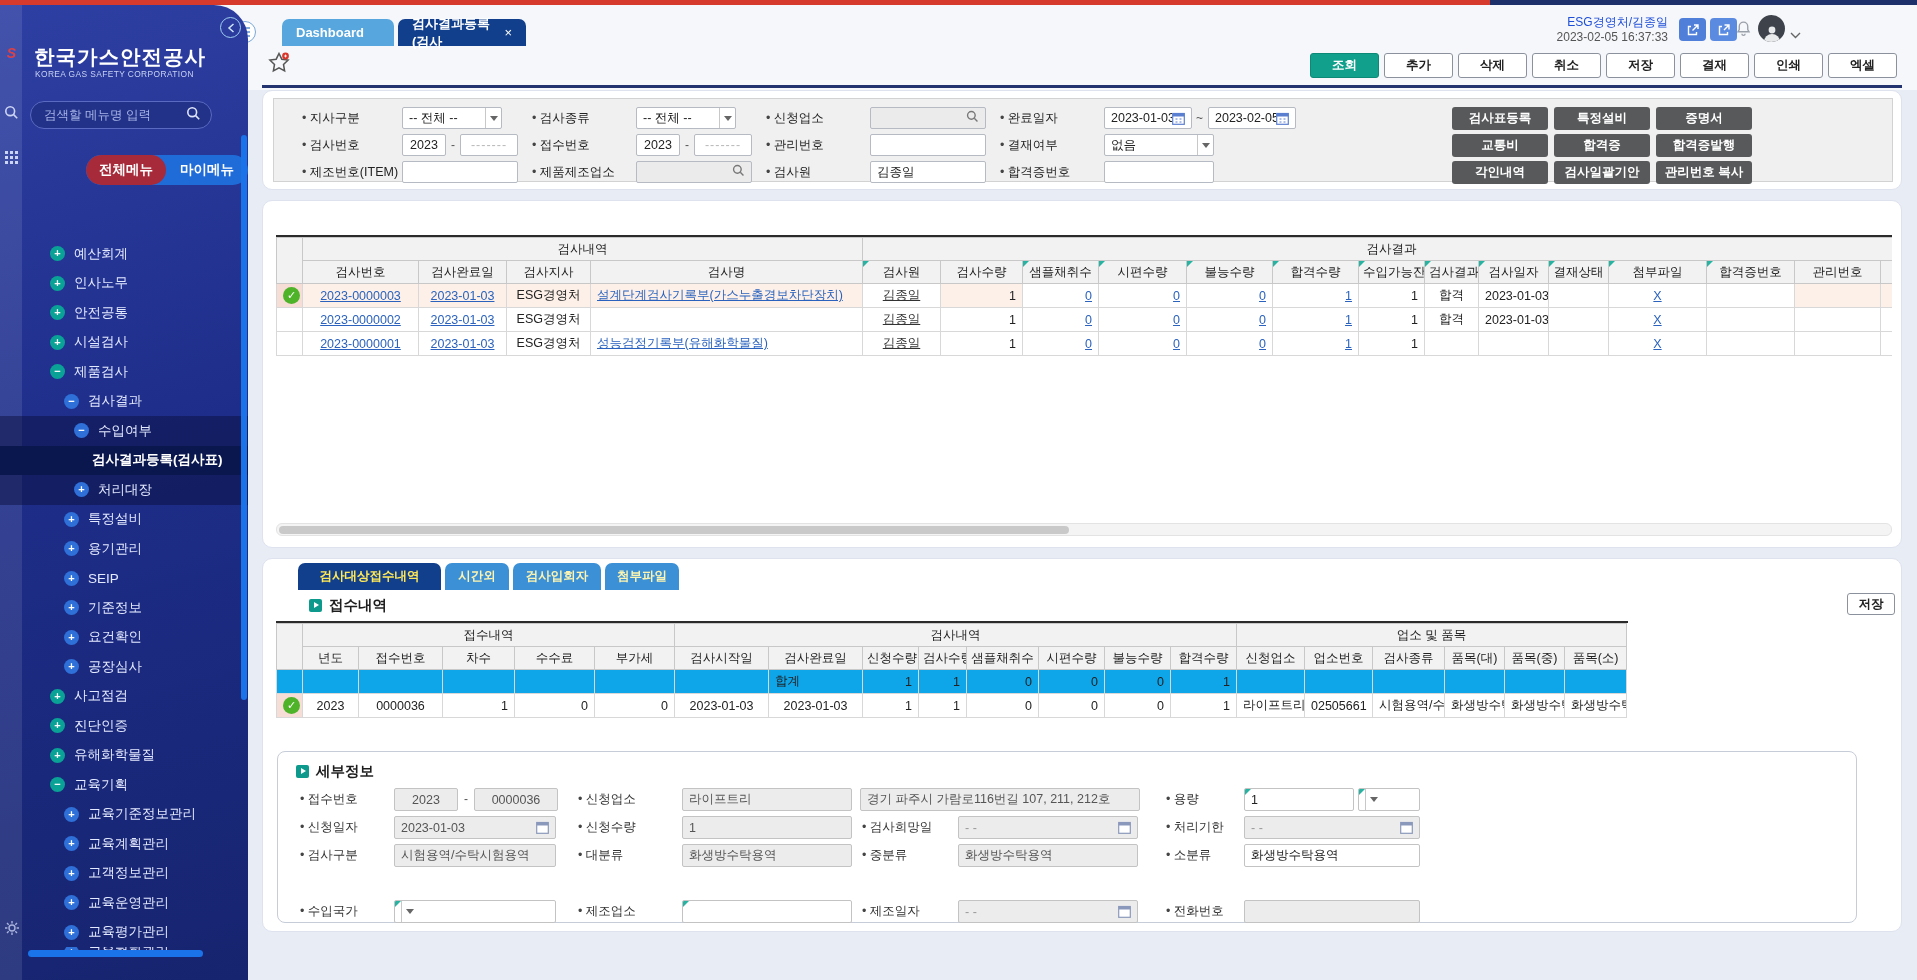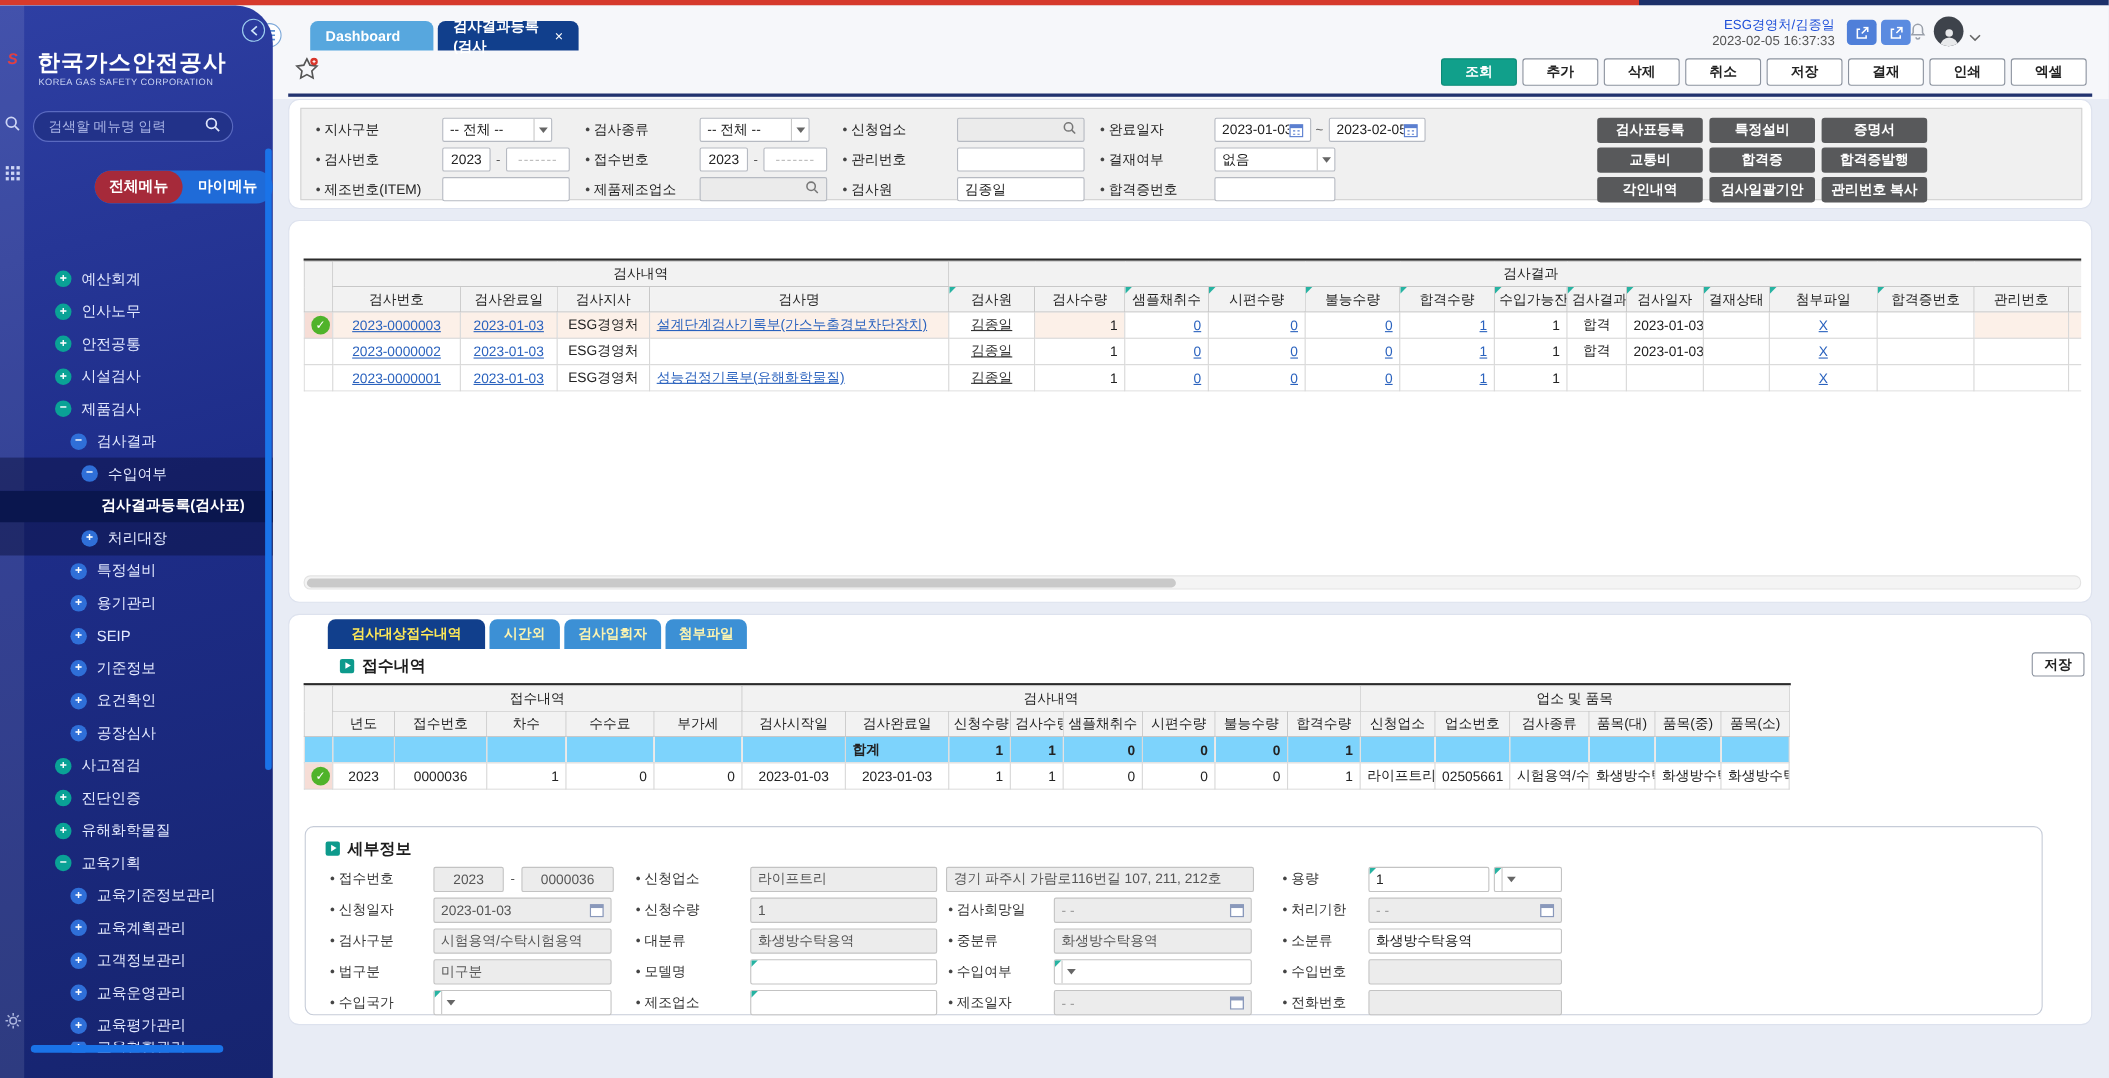--- a/index.html
+++ b/index.html
@@ -74,21 +74,21 @@
   .panel { position:absolute; left:262px; width:1640px; background:#fff; border:1px solid #dde2ee; border-radius:10px; }
   .p-filter { top:90px;  height:100px; }
   .p-grid   { top:200px; height:348px; }
   .p-bottom { top:558px; height:374px; }
 
   
   .fbox { position:absolute; left:10px; top:7px; width:1620px; height:84px; background:#f0f0f0; border:1px solid #d2d2d2; }
   .frow { position:absolute; left:0; width:100%; height:22px; }
   .flb { position:absolute; font-size:12.5px; color:#222; line-height:22px; white-space:nowrap; }
   .flb::before { content:"• "; color:#444; }
-  .lc1{left:13px;} .lc2{left:258px;} .lc3{left:492px;} .lc4{left:726px;}
+  .lc1{left:28px;} .lc2{left:258px;} .lc3{left:492px;} .lc4{left:726px;}
   .fi { position:absolute; height:22px; border:1px solid #b6bac2; border-radius:2px; background:#fff;
     font-size:12.5px; color:#222; display:flex; align-items:center; padding:0 6px; white-space:nowrap; }
   .fi.dis { background:#ebebeb; color:#555; }
   .fi .sp { flex:1; overflow:hidden; }
   .chevbox { width:16px; height:100%; margin-right:-6px; border-left:1px solid #c8c8c8;
     display:flex; align-items:center; justify-content:center; }
   .chv { width:0; height:0; border-left:4px solid transparent; border-right:4px solid transparent; border-top:5px solid #666; }
   .dash { position:absolute; font-size:12px; color:#555; line-height:22px; }
   .phd { color:#b8b8b8; letter-spacing:1px; }
   .dbtn { position:absolute; width:96px; height:23px; background:#58595b; border-radius:3px; color:#fff;
@@ -103,21 +103,21 @@
     border-top:6px solid #27b3a2; border-right:6px solid transparent; }
   table.grid td { border:1px solid #d8d8d8; height:24px; padding:0 6px; overflow:hidden; white-space:nowrap; background:#fff; }
   td.y { background:#f6f6dd; }
   tr.selrow td.w, tr.selrow td.cSel { background:#fcf0e8; }
   tr.selrow td.cSel { background:#f6ddd6; }
   td.ac{text-align:center;} td.ar{text-align:right;} td.al{text-align:left;}
   .lnk { color:#2a62be; text-decoration:underline; cursor:pointer; }
   .dlnk { color:#333; text-decoration:underline; cursor:pointer; }
   .chk { width:17px; height:17px; border-radius:50%; background:#4fb32a; color:#fff; font-size:11px;
     font-weight:bold; display:flex; align-items:center; justify-content:center; margin:0 auto; }
-  tr.sumrow td { background:#7dd3fc; font-weight:bold; }
+  tr.sumrow td { background:#0ea5e9; font-weight:normal; }
   .hscroll { position:absolute; height:13px; background:#f4f4f4; border:1px solid #e3e3e3; border-radius:6px; }
   .hthumb { position:absolute; top:2px; left:2px; height:8px; border-radius:4px; background:#c9c9c9; }
 
   
   .btab { position:absolute; top:4px; height:27px; border-radius:7px 7px 0 0; font-size:12.5px; font-weight:bold;
     display:flex; align-items:center; justify-content:center; cursor:pointer; }
   .btab.on  { background:#113f8c; color:#ffe957; }
   .btab.off { background:#3c90d5; color:#fcf4b0; }
   .secrow { position:absolute; left:46px; display:flex; align-items:center; gap:7px; }
   .sqi { width:13px; height:13px; background:#0d9a8c; border-radius:2px; position:relative; }
@@ -793,35 +793,20 @@
       <span class="dlb dl1">검사구분</span>
       <div class="di df1">시험용역/수탁시험용역</div>
       <span class="dlb dl2">대분류</span>
       <div class="di df2">화생방수탁용역</div>
       <span class="dlb dl3">중분류</span>
       <div class="di df3">화생방수탁용역</div>
       <span class="dlb dl4">소분류</span>
       <div class="di wht df4">화생방수탁용역</div>
     </div>
 
-    <div class="drow" style="top:120px;">
-      <span class="dlb dl1">법구분</span>
-      <div class="di df1">미구분</div>
-      <span class="dlb dl2">모델명</span>
-      <div class="di wht tri df2"></div>
-      <span class="dlb dl3">수입여부</span>
-      <div class="di wht tri df3">
-        <span class="sp"></span>
-        <span class="chevbox">
-            <i class="chv"></i>
-          </span>
-      </div>
-      <span class="dlb dl4">수입번호</span>
-      <div class="di df4"></div>
-    </div>
 
     <div class="drow" style="top:148px;">
       <span class="dlb dl1">수입국가</span>
       <div class="di wht tri df1">
         <span class="sp"></span>
         <span class="chevbox">
             <i class="chv"></i>
           </span>
       </div>
       <span class="dlb dl2">제조업소</span>

